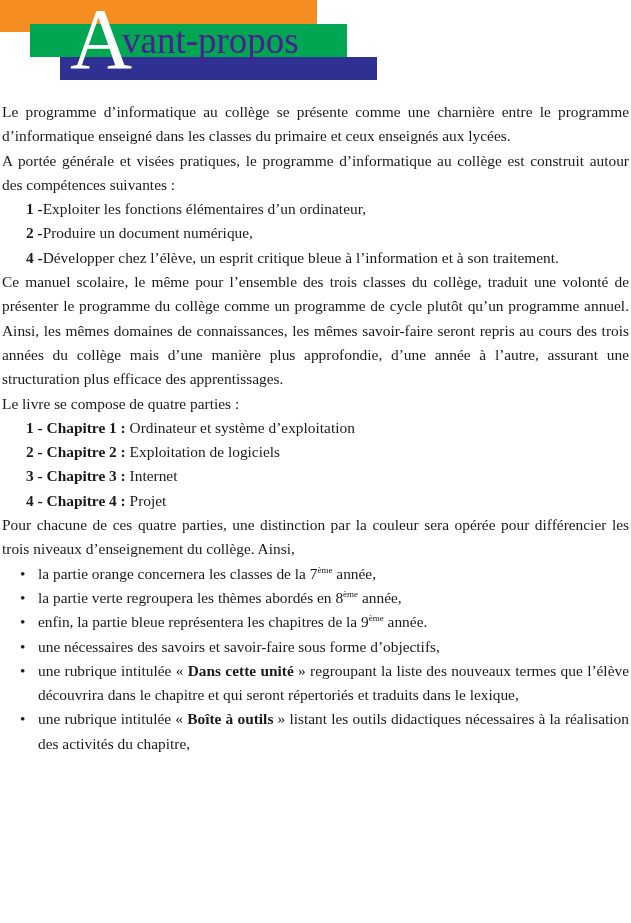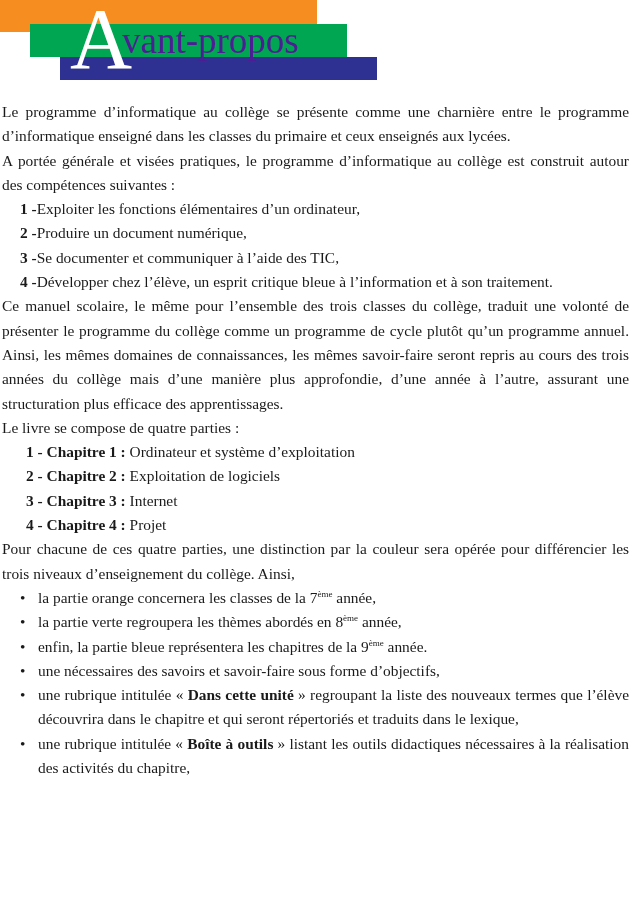--- a/index.html
+++ b/index.html
@@ -9,21 +9,21 @@
   .bar-orange { left:0; top:0; width:317px; height:32px; background:#f58d20; }
   .bar-green  { left:30px; top:24px; width:317px; height:33px; background:#00a651; }
   .bar-blue   { left:60px; top:57px; width:317px; height:23px; background:#2e3192; }
   .title-big-a { position:absolute; left:70px; top:-4px; font-family:"Liberation Serif", serif;
                  font-size:86px; line-height:86px; color:#ffffff; }
   .title-rest { position:absolute; left:122px; top:24px; font-family:"Liberation Serif", serif;
                 font-size:37px; line-height:33px; color:#4c1d95; }
   .content { position:absolute; left:2px; top:100px; width:627px;
              font-family:Liberation Serif, serif; font-size:15.4px; line-height:24.3px; }
   .p { margin:0; text-align:justify; text-align-last:left; }
-  .numitem { margin:0 0 0 18px; padding-left:24px; text-indent:-24px; text-align:justify; }
+  .numitem { margin:0 0 0 24px; padding-left:24px; text-indent:-24px; text-align:justify; }
   .numitem .num { font-weight:bold; }
   .chapitem { margin:0 0 0 24px; }
   .chapitem b { font-weight:bold; }
   .bullet { margin:0 0 0 18px; padding-left:18px; text-indent:-18px; text-align:justify; }
   .bullet .dot { display:inline-block; width:18px; text-indent:0; }
   sup { font-size:9px; vertical-align:6px; line-height:0; }
 </style>
 </head>
 <body>
 
@@ -35,21 +35,20 @@
   <span class="title-rest">vant-propos</span>
 </div>
 
 <div class="content">
   <p class="p">Le programme d’informatique au collège se présente comme une charnière entre le programme d’informatique enseigné dans les classes du primaire et ceux enseignés aux lycées.</p>
   <p class="p">A portée générale et visées pratiques, le programme d’informatique au collège est construit autour des compétences suivantes :</p>
 
   <div>
     <p class="numitem"><span class="num">1 -</span><span>Exploiter les fonctions élémentaires d’un ordinateur,</span></p>
     <p class="numitem"><span class="num">2 -</span><span>Produire un document numérique,</span></p>
-    <p class="numitem"><span class="num">3 -</span><span>Se documenter et communiquer à l’aide des TIC,</span></p>
     <p class="numitem"><span class="num">4 -</span><span>Développer chez l’élève, un esprit critique bleue à l’information et à son traitement.</span></p>
   </div>
 
   <p class="p">Ce manuel scolaire, le même pour l’ensemble des trois classes du collège, traduit une volonté de présenter le programme du collège comme un programme de cycle plutôt qu’un programme annuel. Ainsi, les mêmes domaines de connaissances, les mêmes savoir-faire seront repris au cours des trois années du collège mais d’une manière plus approfondie, d’une année à l’autre, assurant  une structuration plus efficace des apprentissages.</p>
   <p class="p">Le livre se compose de quatre parties :</p>
 
   <div>
     <p class="chapitem"><b>1 - Chapitre 1 :</b><span> Ordinateur et système d’exploitation</span></p>
     <p class="chapitem"><b>2 - Chapitre 2 :</b><span> Exploitation de logiciels</span></p>
     <p class="chapitem"><b>3 - Chapitre 3 :</b><span> Internet</span></p>

